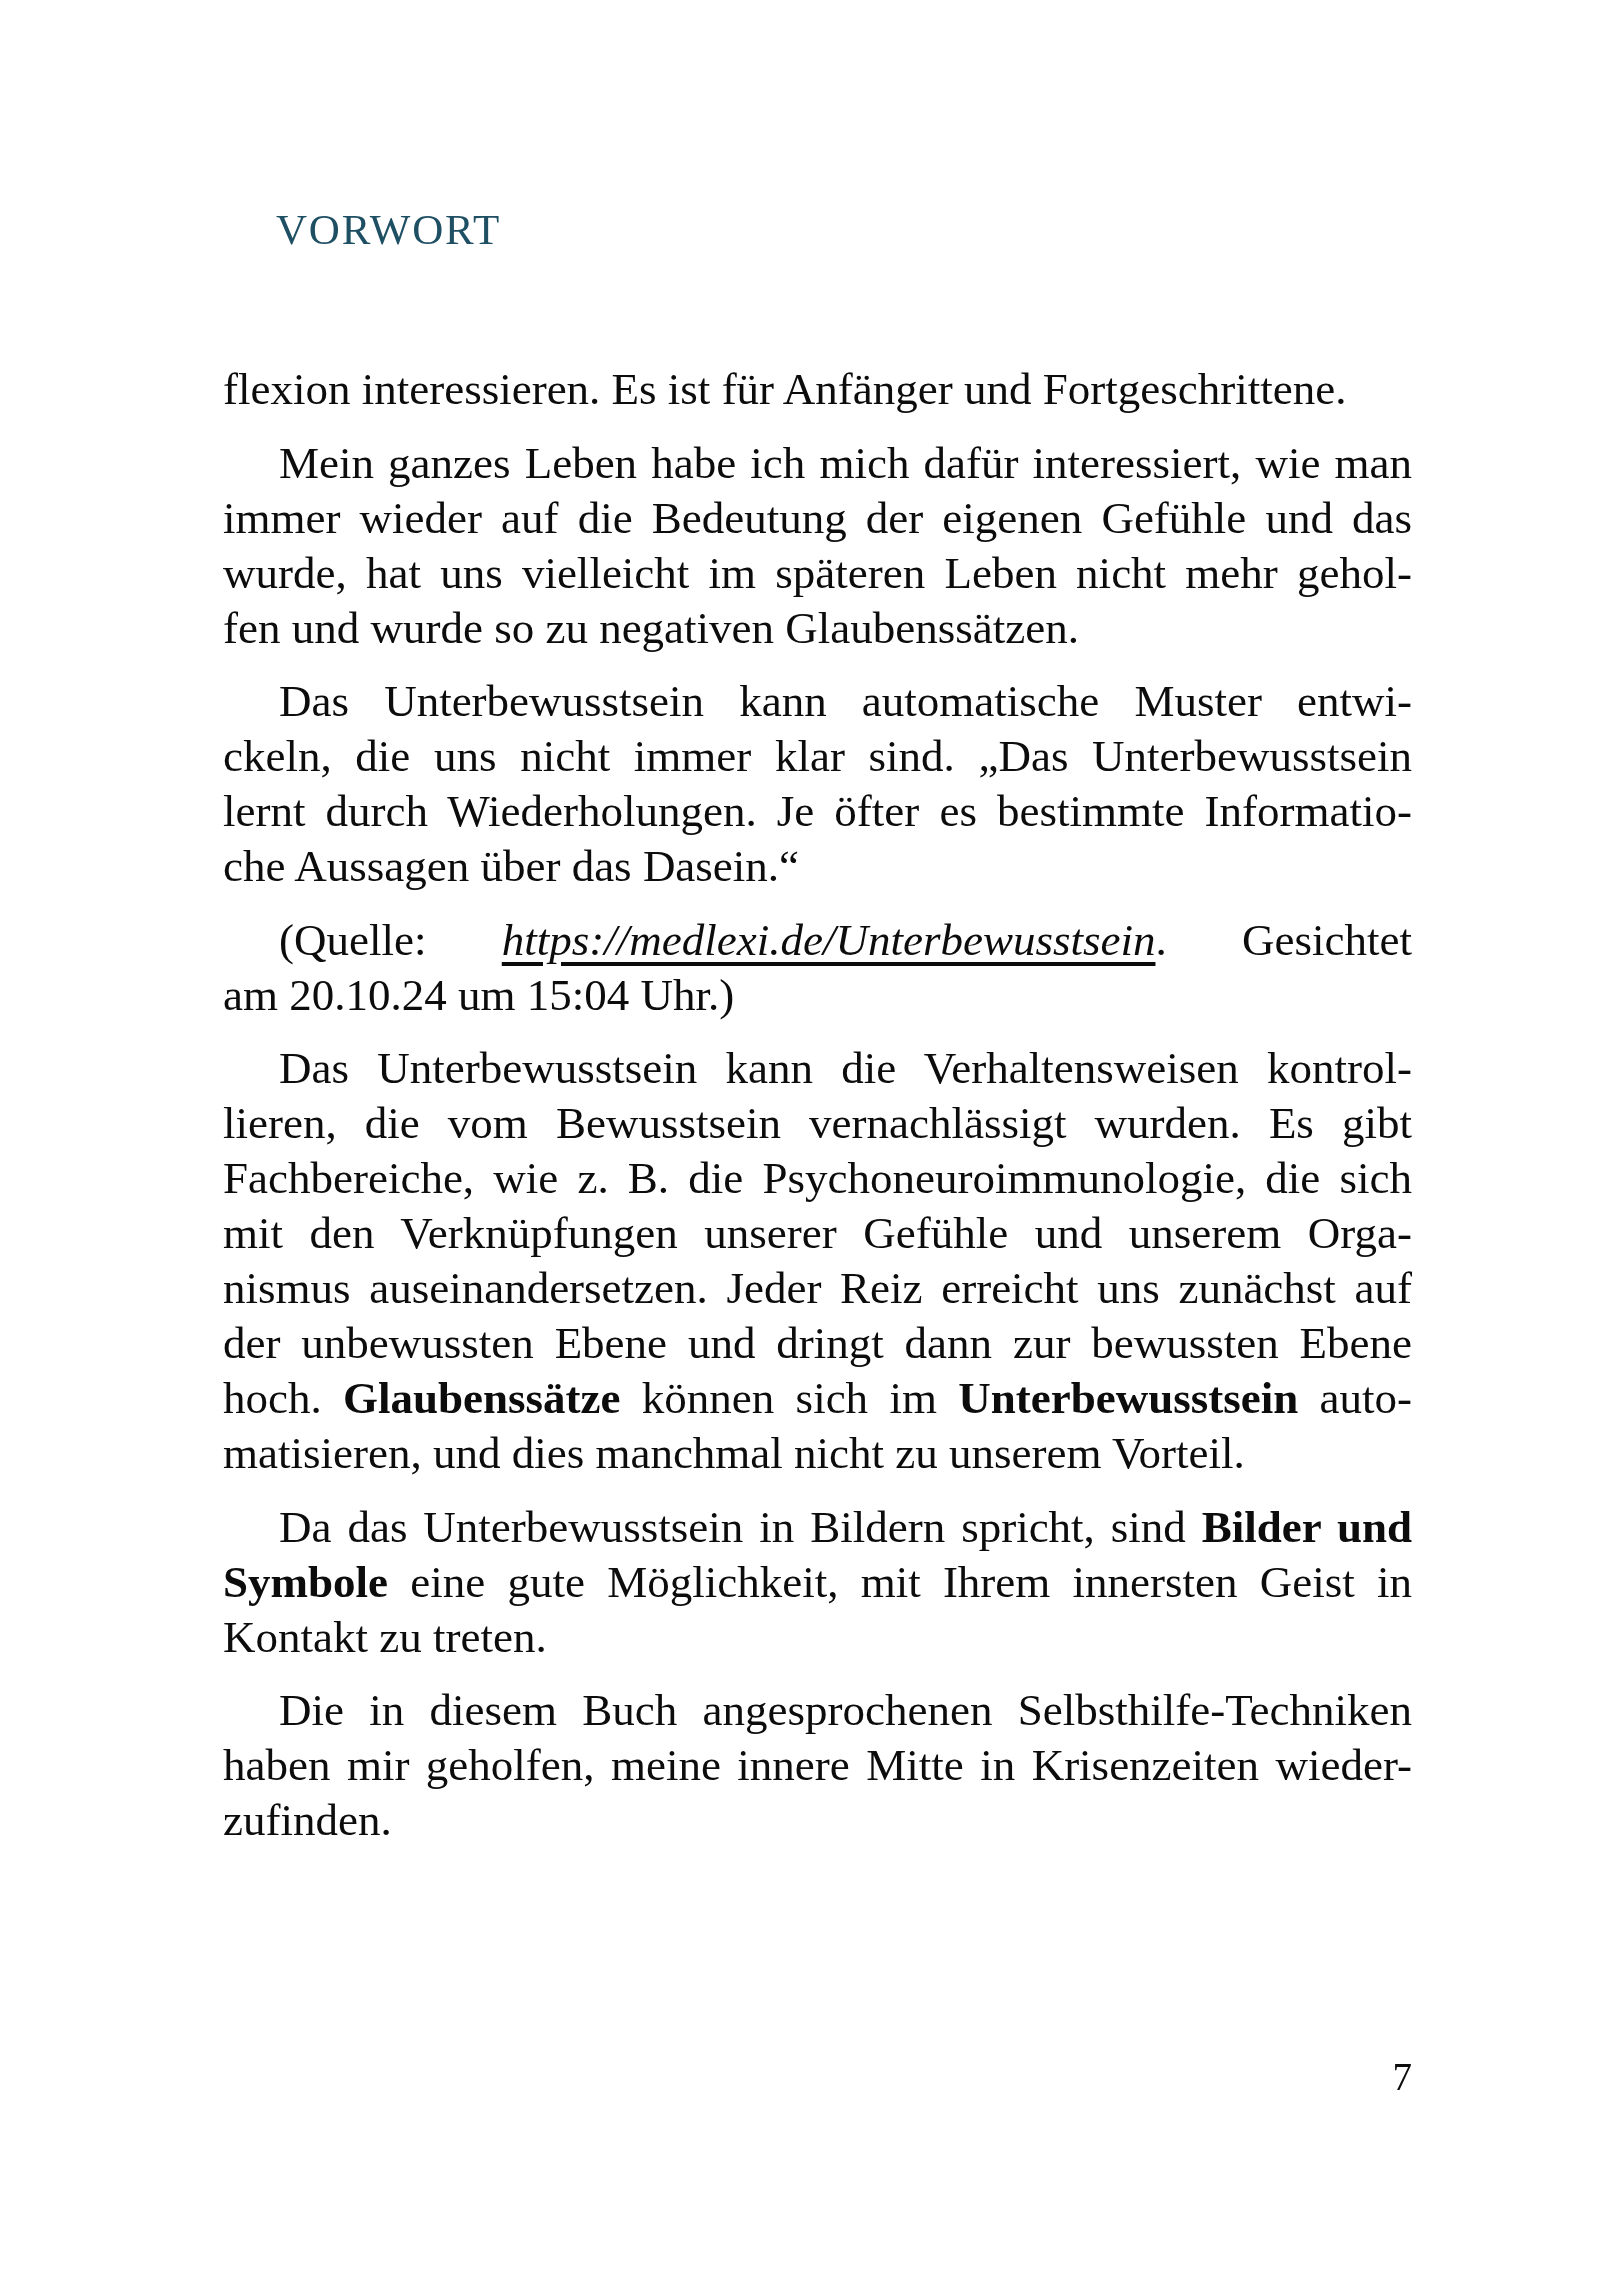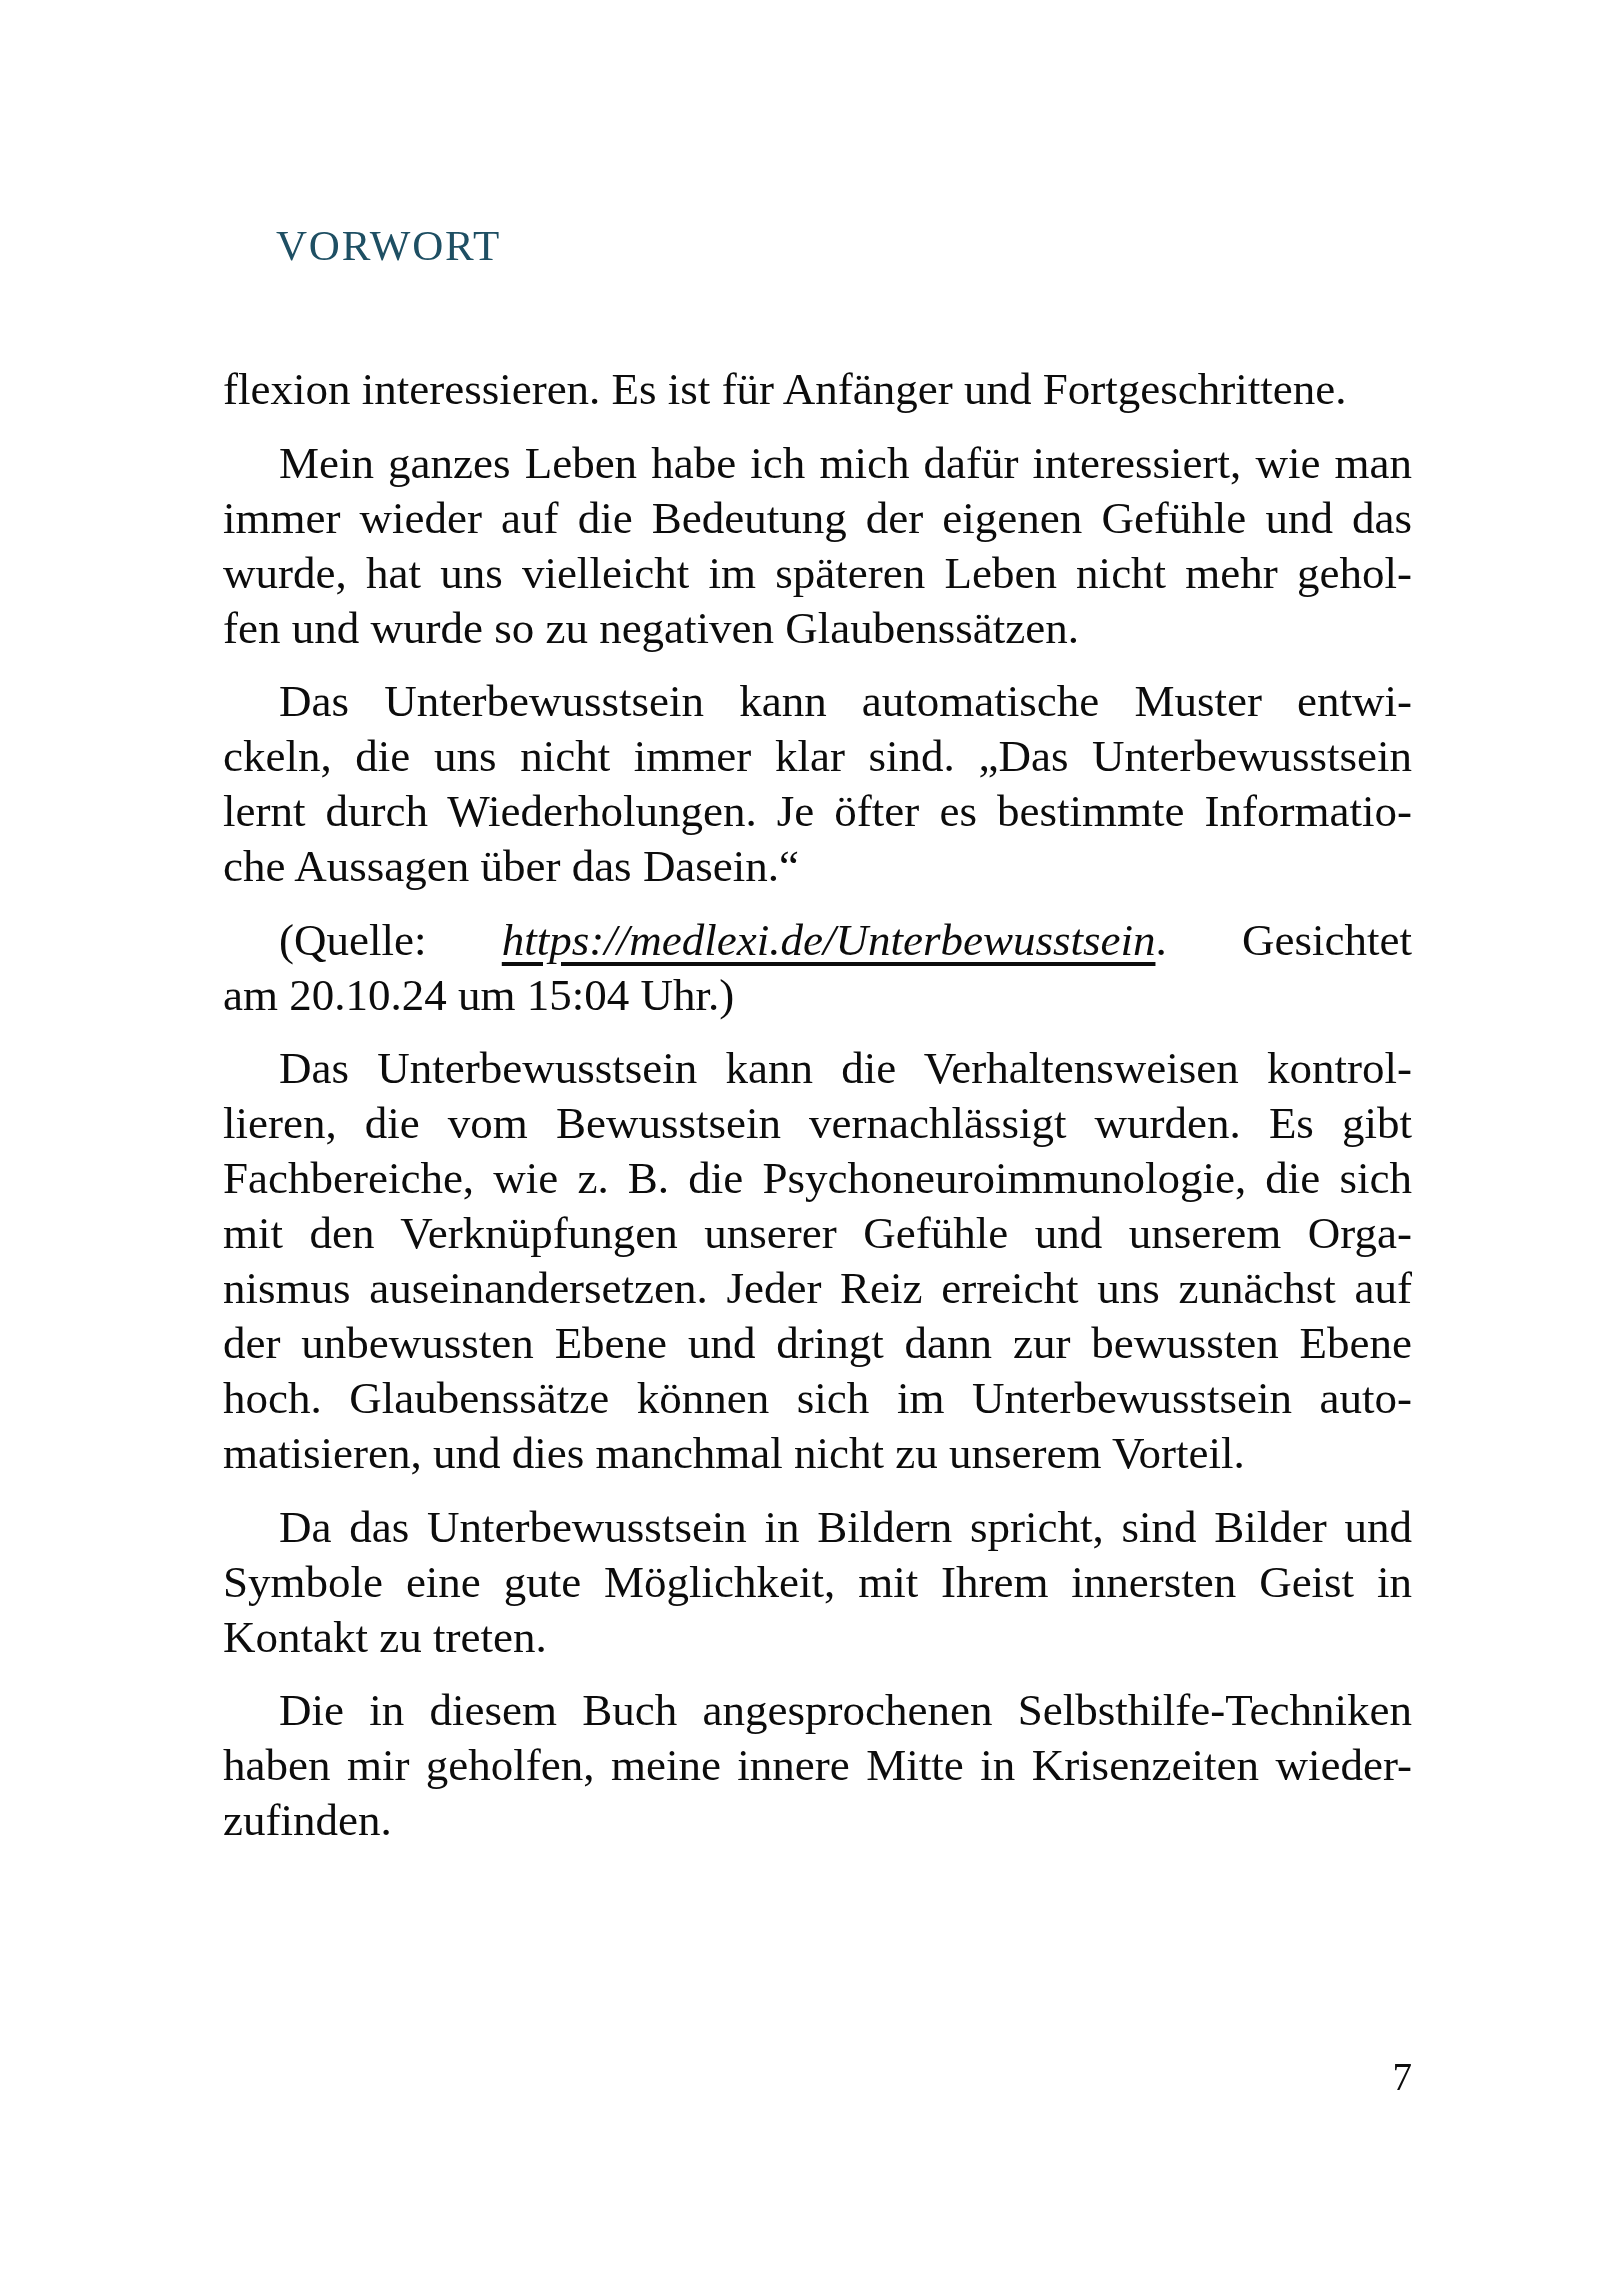--- a/index.html
+++ b/index.html
@@ -8,21 +8,21 @@
     width: 1618px;
     height: 2295px;
     background: #ffffff;
     font-family: "Liberation Serif", "DejaVu Serif", serif;
     color: #0c0c0c;
     overflow: hidden;
   }
   .title {
     position: absolute;
     left: 276px;
-    top: 224px;
+    top: 208px;
     margin: 0;
     font-size: 43px;
     font-weight: 400;
     letter-spacing: 1.8px;
     line-height: 1;
     color: #1e4f63;
   }
   .body-text {
     position: absolute;
     left: 223px;
@@ -34,21 +34,21 @@
   .para { margin: 0; }
   .para + .para { margin-top: 18.5px; }
   .para.indent .line:first-child { text-indent: 56px; }
   .line {
     text-align: justify;
     text-align-last: justify;
   }
   .line.last {
     text-align-last: left;
   }
-  .bold { font-weight: 400; }
+  .bold { font-weight: 700; }
   a.link {
     color: inherit;
     text-decoration: underline;
     text-decoration-thickness: 3.7px;
     text-underline-offset: 7.4px;
     font-style: italic;
   }
   .folio {
     position: absolute;
     left: 223px;

